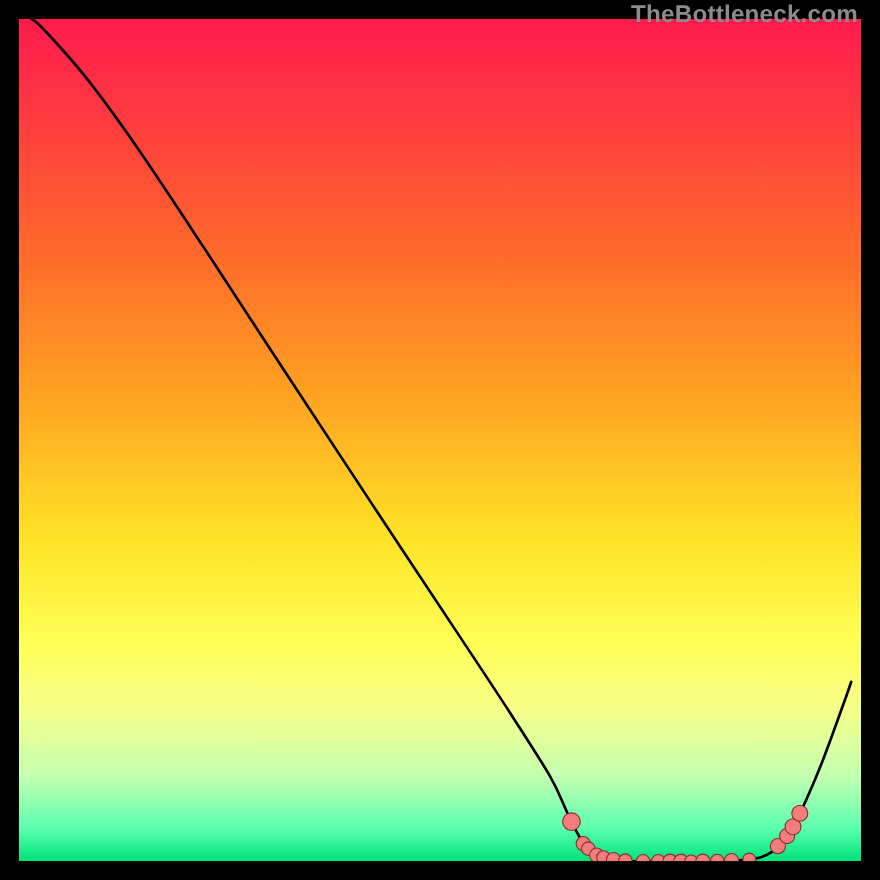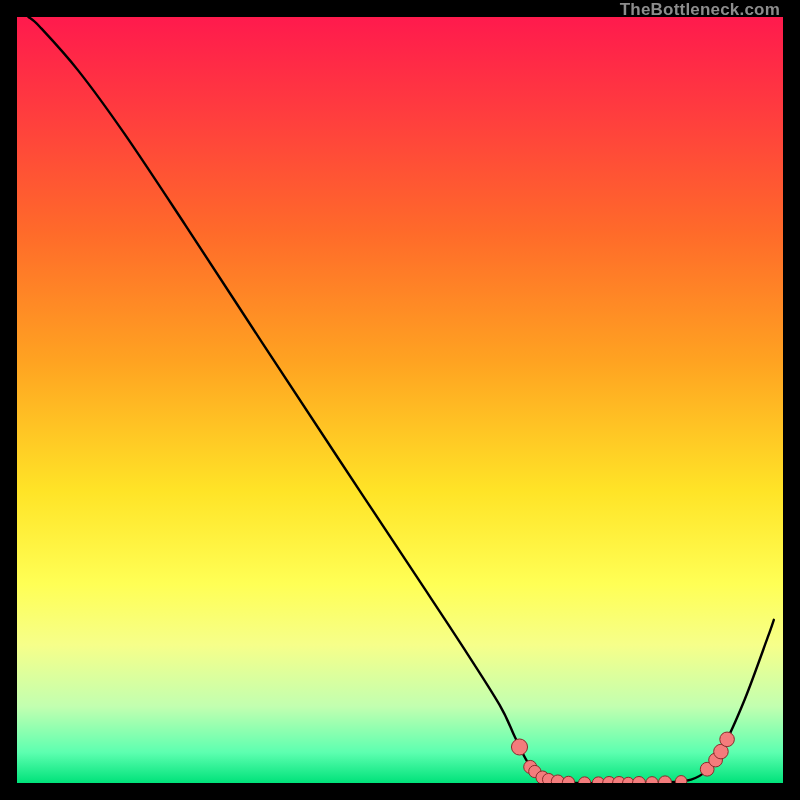--- a/index.html
+++ b/index.html
@@ -25,21 +25,21 @@
     width: 766px;
     height: 766px;
     overflow: hidden;
   }
   .watermark {
     position: absolute;
     top: 0px;
     right: 20px;
     color: #8c8c8c;
     font-family: Arial, Helvetica, sans-serif;
-    font-size: 17px;
+    font-size: 22px;
     font-weight: 600;
     letter-spacing: 0.2px;
   }
   svg { display: block; }
 </style>
 </head>
 <body>
 
 <div class="frame">
   <div class="plot">

